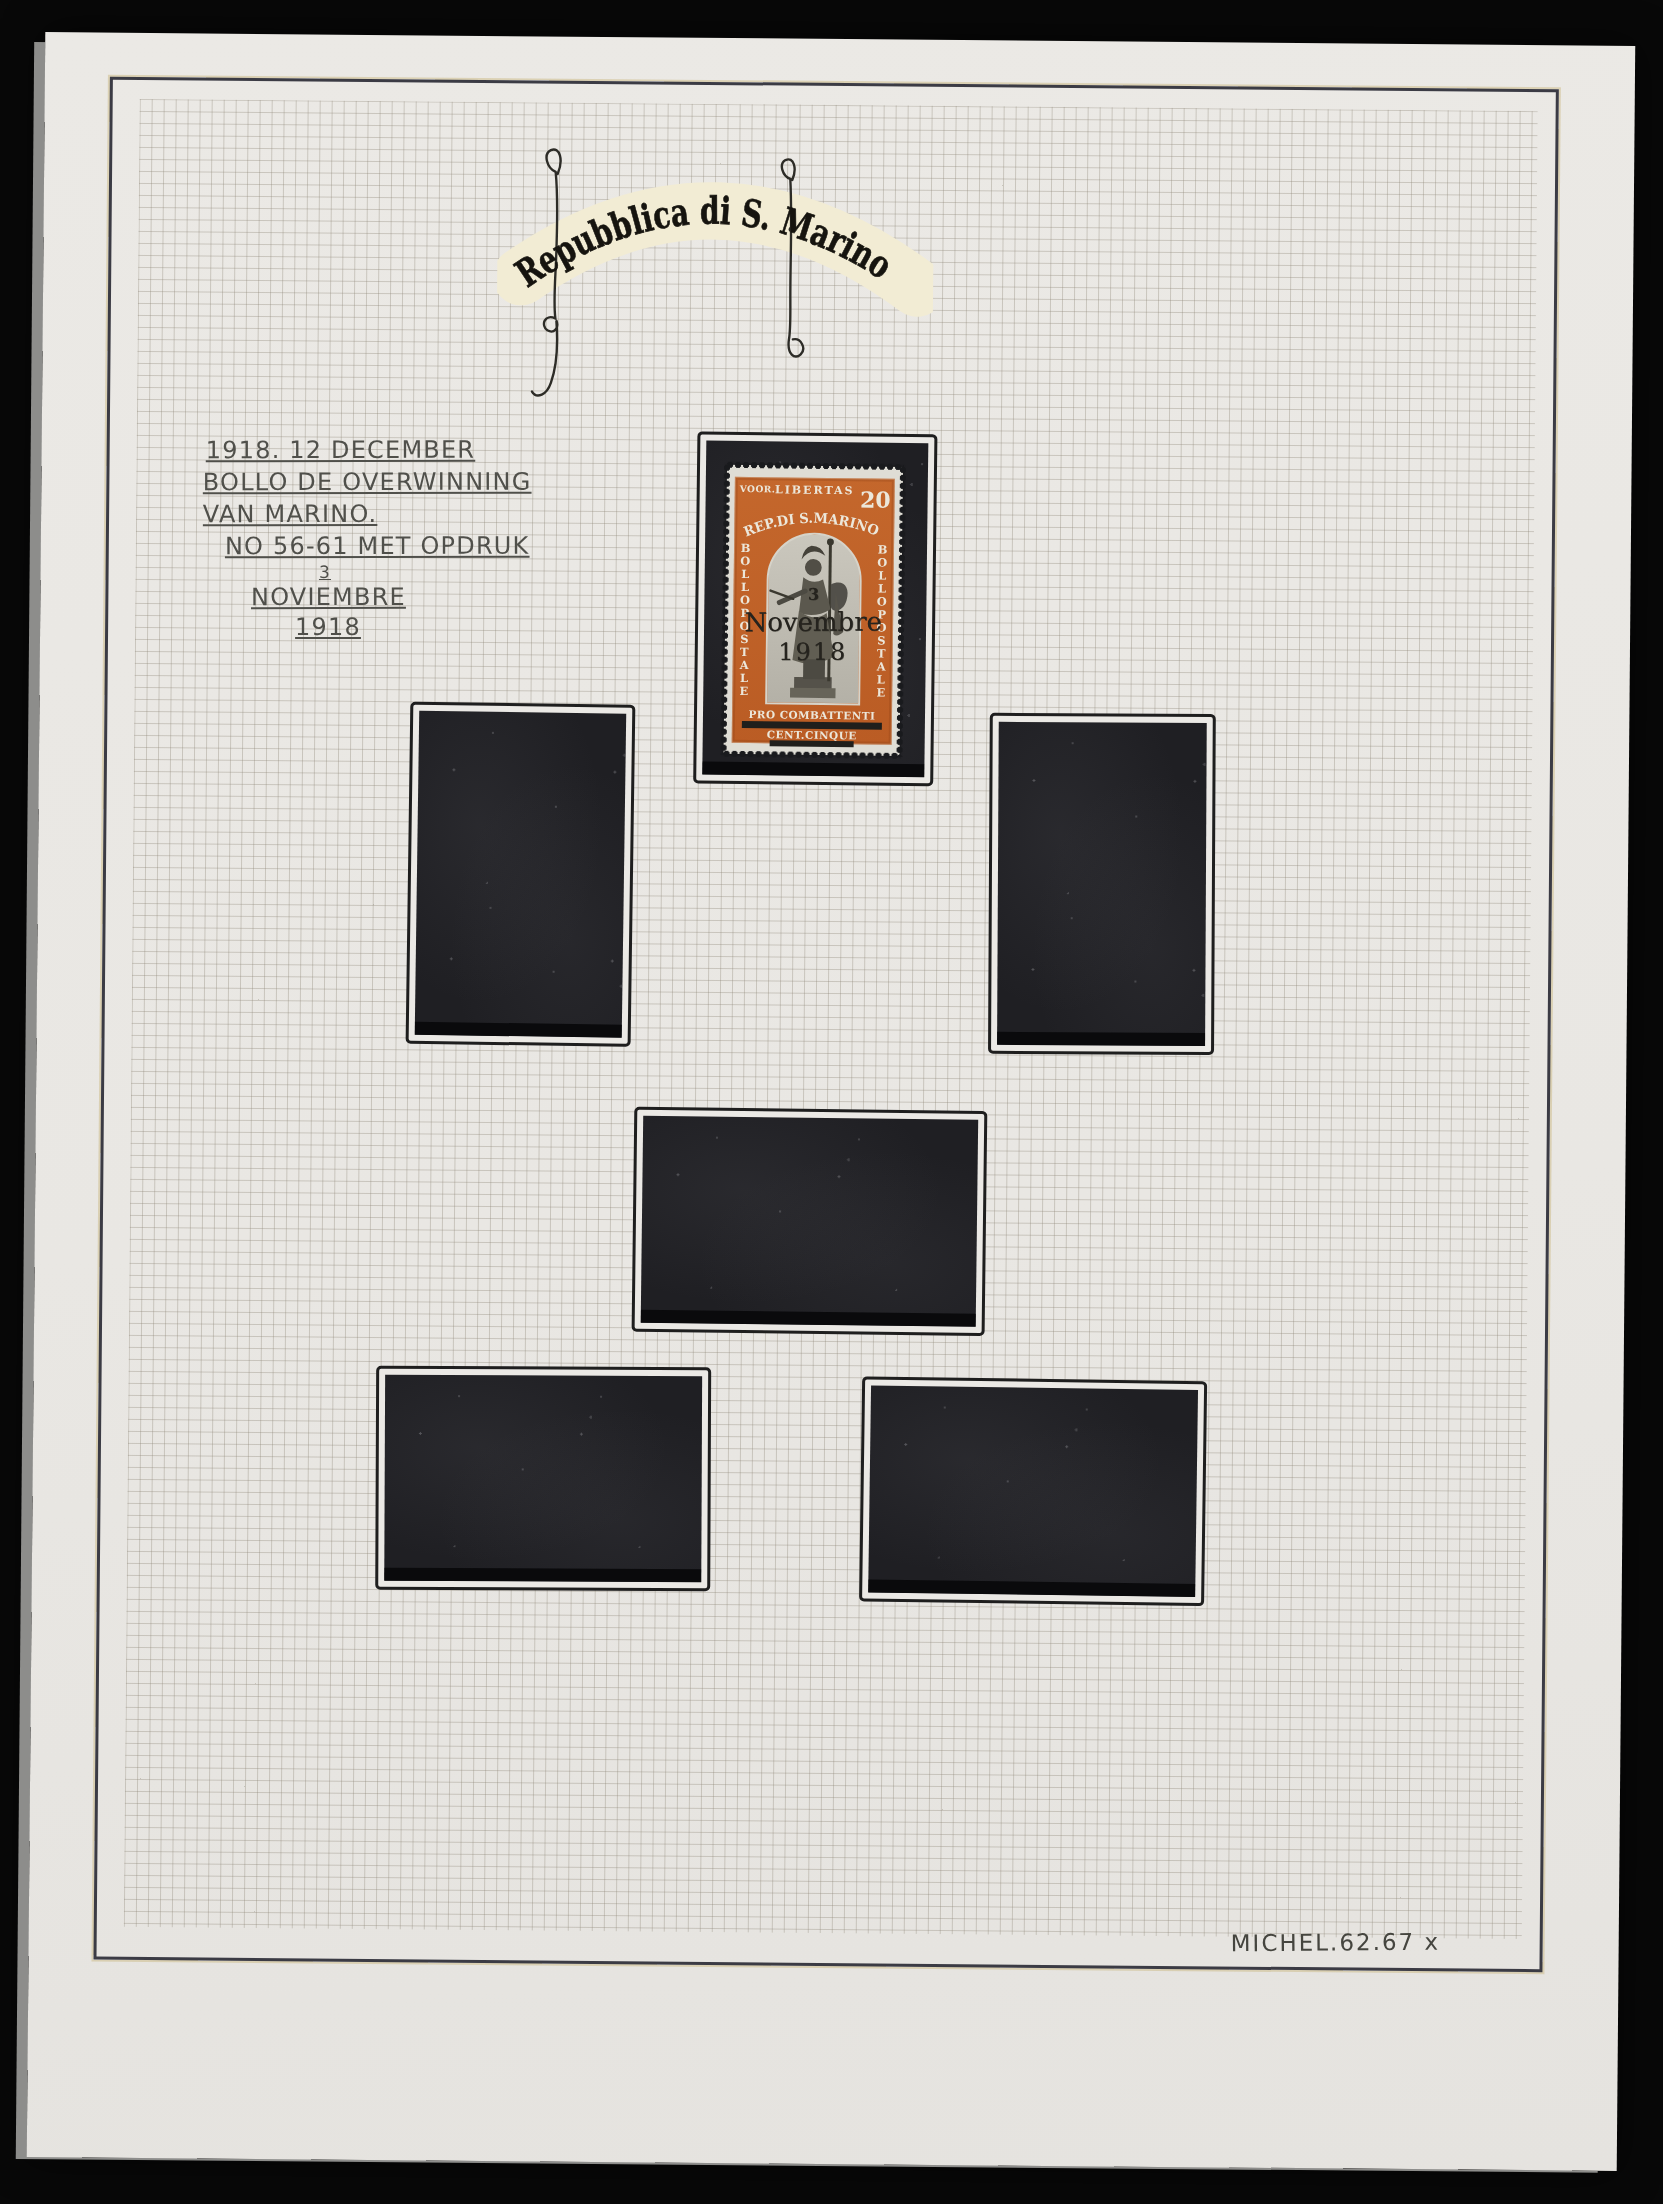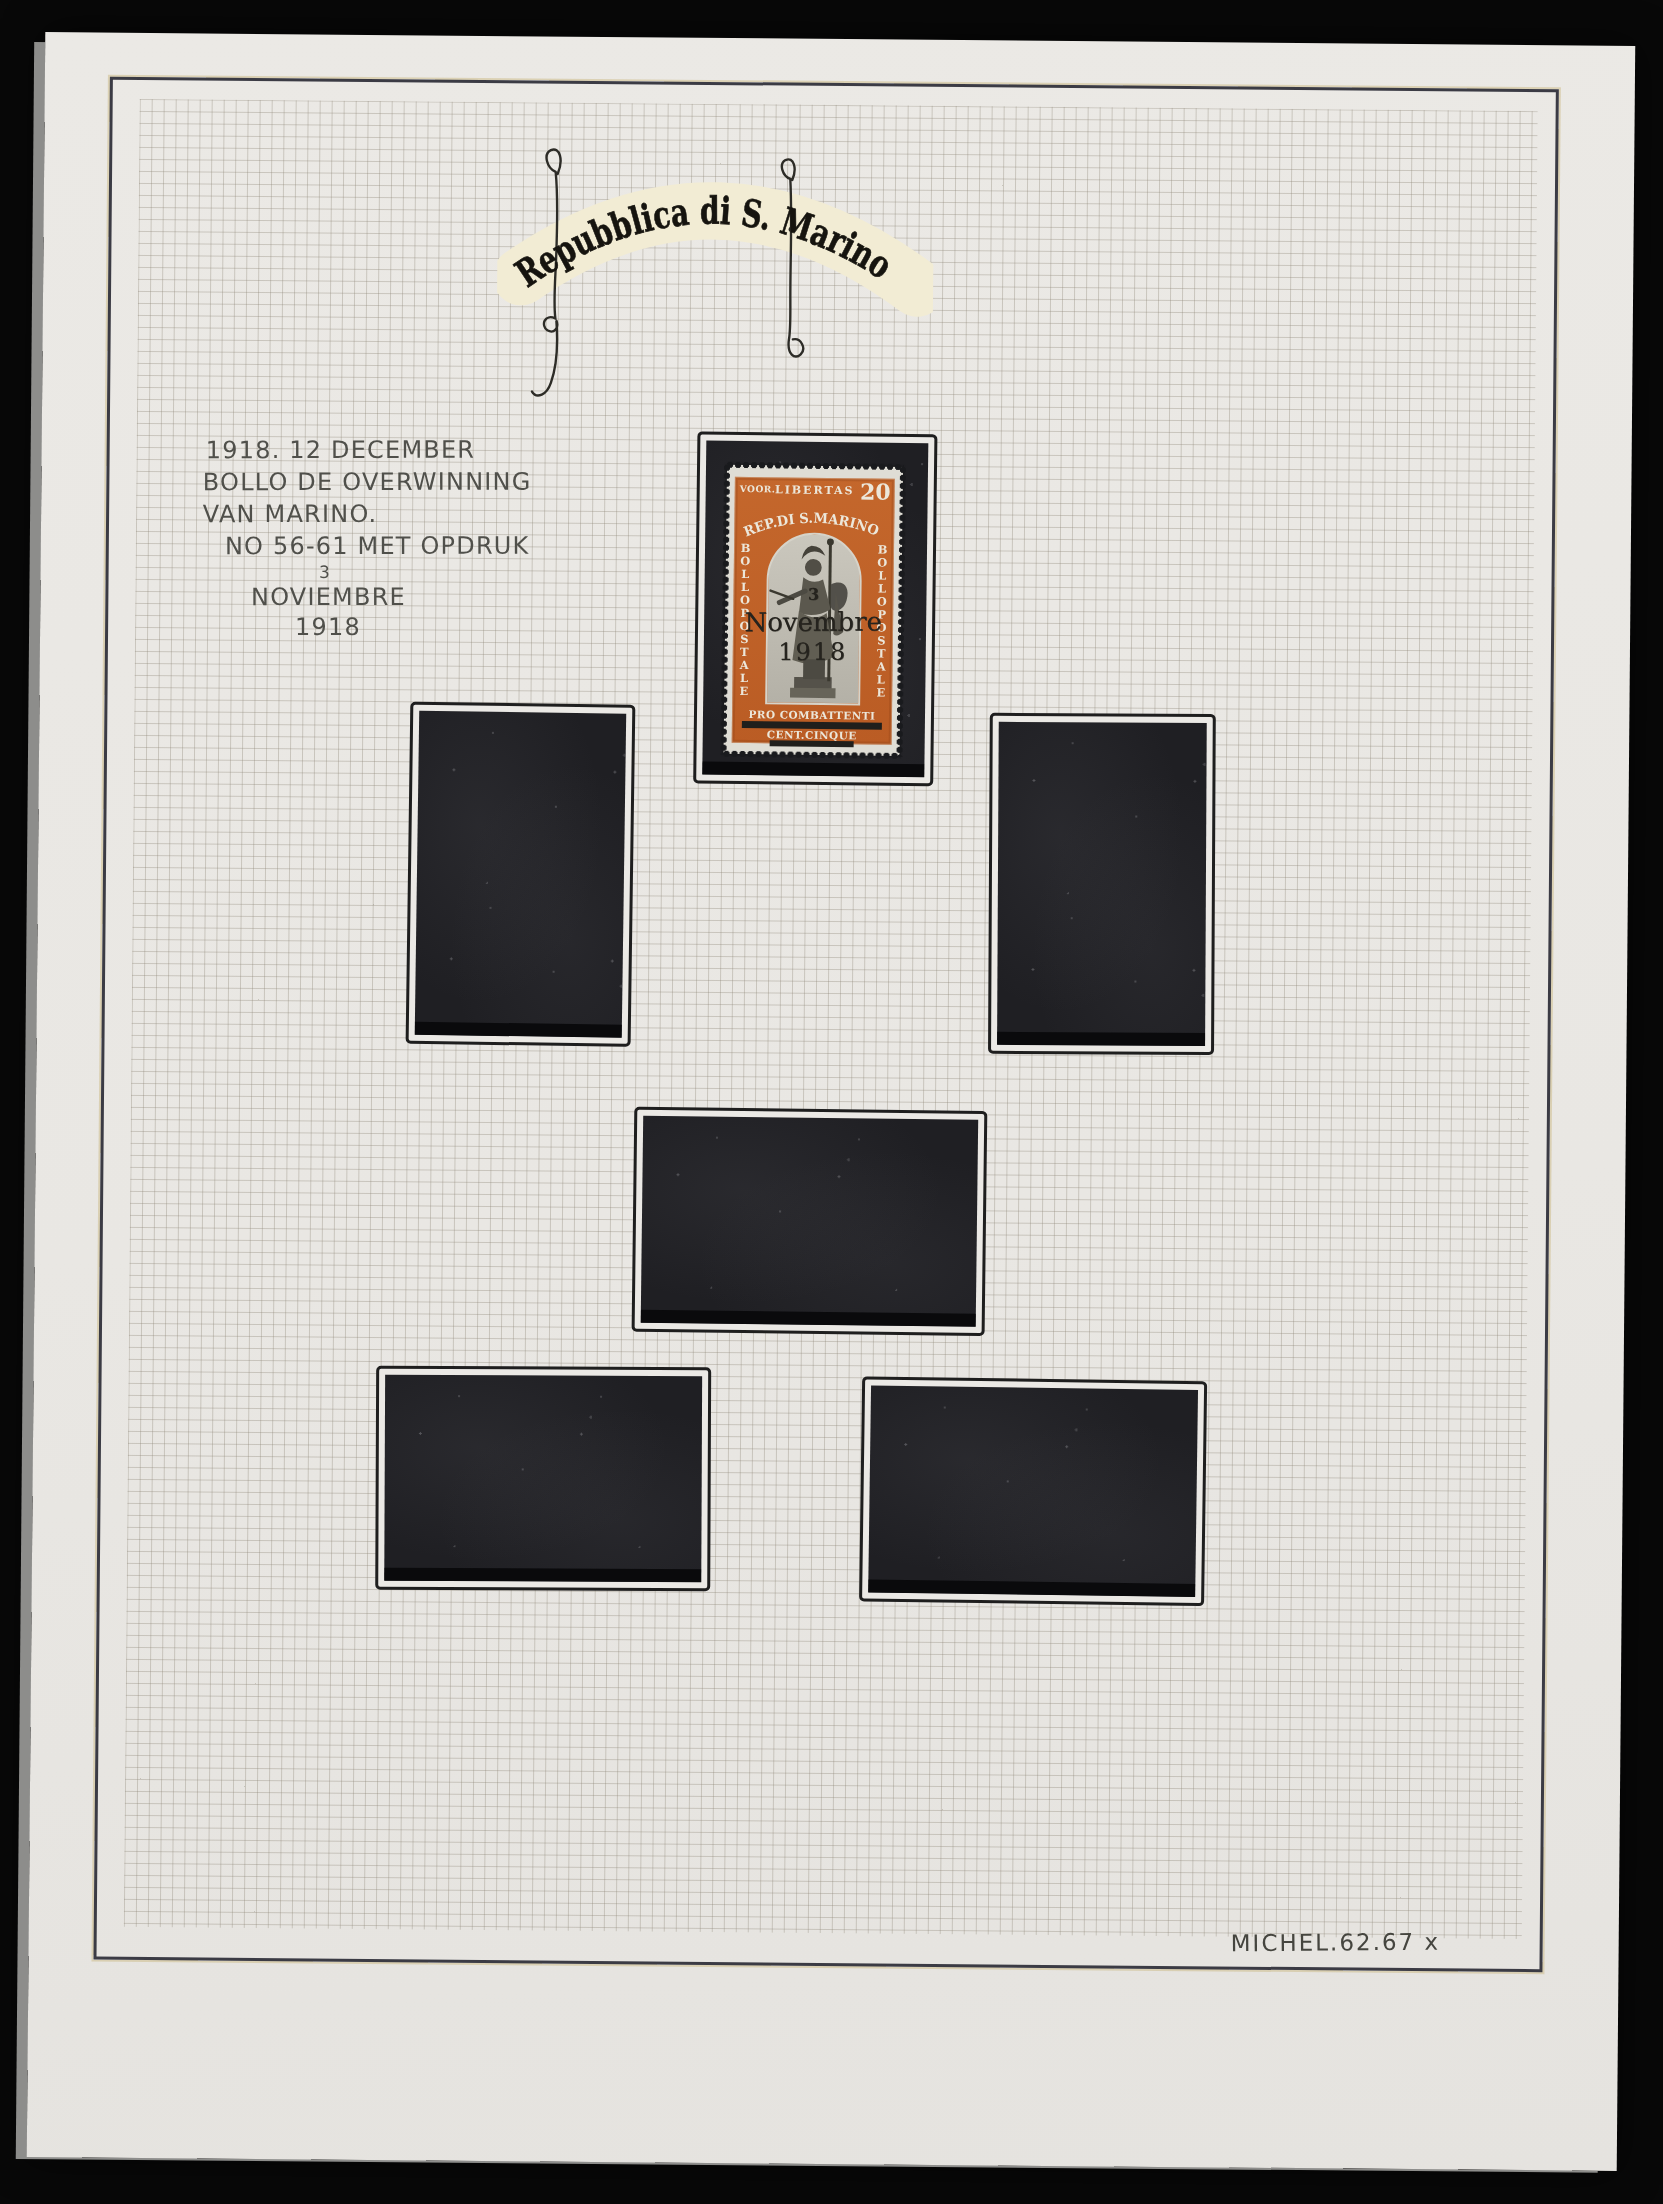--- a/index.html
+++ b/index.html
@@ -34,21 +34,21 @@
   .header-svg{position:absolute; left:454px; top:72px;}
   .header-title{
     font-family:"DejaVu Serif", serif; font-weight:bold;
     fill:#16140f; stroke:#16140f; stroke-width:0.7px;
   }
   .flourish{fill:none; stroke:#2d2c27; stroke-width:2.4px; stroke-linecap:round;}
   
   .annotation{
     position:absolute; left:162px; top:399px;
     color:#50504b; font-size:24px; letter-spacing:1.2px;
-    transform:rotate(-0.6deg); white-space:nowrap;
+    transform:rotate(-0.6deg); white-space:nowrap;text-decoration:underline;
   }
   .a-line{height:32px; line-height:32px;}
   .a-sup{height:20px; line-height:20px; font-size:17px;}
   
   .catalog-note{
     position:absolute; left:1202px; top:1886px;
     color:#45453f; font-size:23px; letter-spacing:2px;
     transform:rotate(-1deg); white-space:nowrap;
   }
   
@@ -100,21 +100,21 @@
     background:radial-gradient(circle 3px at 3px 4px, #191a1d 97%, transparent) left top / 6px 8px repeat-y;}
   .stamp-face{
     position:absolute; left:8px; right:8px; top:12px; bottom:11px;
     background:linear-gradient(178deg,#c4672c,#ba5c24);
     box-shadow:inset 0 0 0 1px rgba(245,238,222,0.3), inset 0 0 0 3px rgba(110,45,12,0.18);
     overflow:hidden;
   }
   .stamp-face .txt{position:absolute; color:#ece7da; font-family:"DejaVu Serif", serif; font-weight:bold;}
   .lbl-cent{left:5px; top:7px; font-size:9px; letter-spacing:0.5px;}
   .lbl-libertas{left:0; right:0; top:6px; text-align:center; font-size:11px; letter-spacing:2px;}
-  .lbl-denom{right:4px; top:0px; font-size:22px;}
+  .lbl-denom{right:4px; top:8px; font-size:22px;}
   .country-arc{position:absolute; left:0; top:16px;}
   .side-banner{
     position:absolute; top:65px; width:15px; text-align:center;
     color:#ece7da; font-family:"DejaVu Serif", serif; font-weight:bold;
     font-size:11.4px; line-height:13px; word-break:break-all; white-space:normal;
   }
   .side-left{left:4px;} .side-right{right:4px;}
   .vignette{
     position:absolute; left:33px; top:55px; width:95px; height:172px;
     box-sizing:border-box; border:2px solid #d6d3c9; border-radius:48px 48px 0 0;

